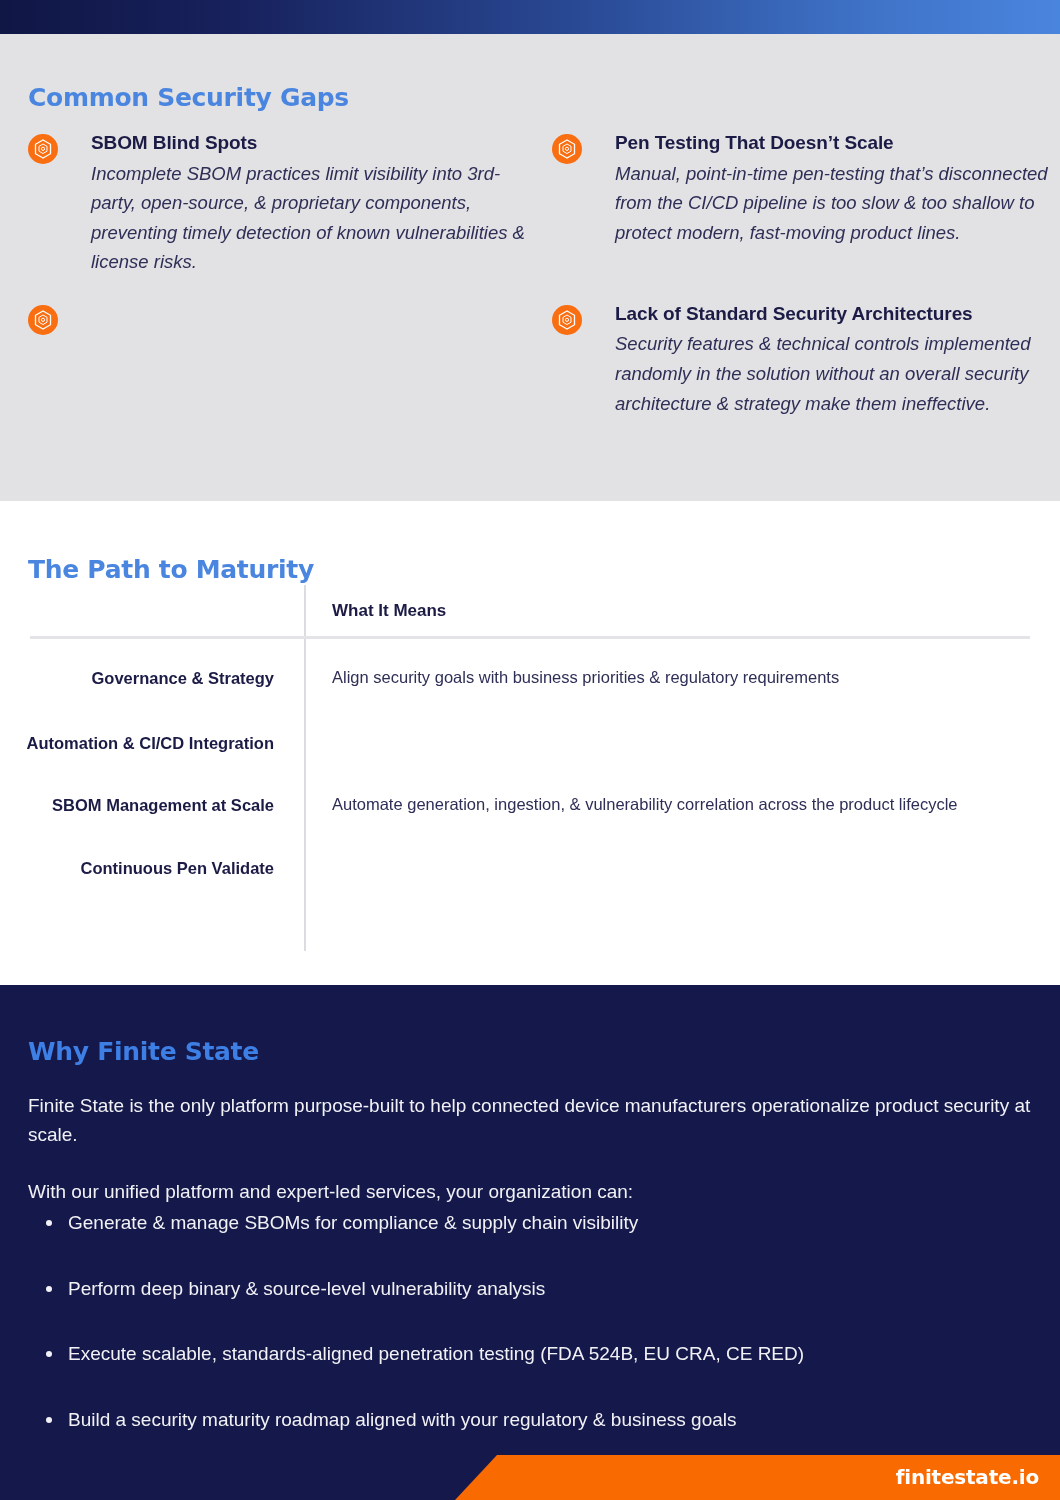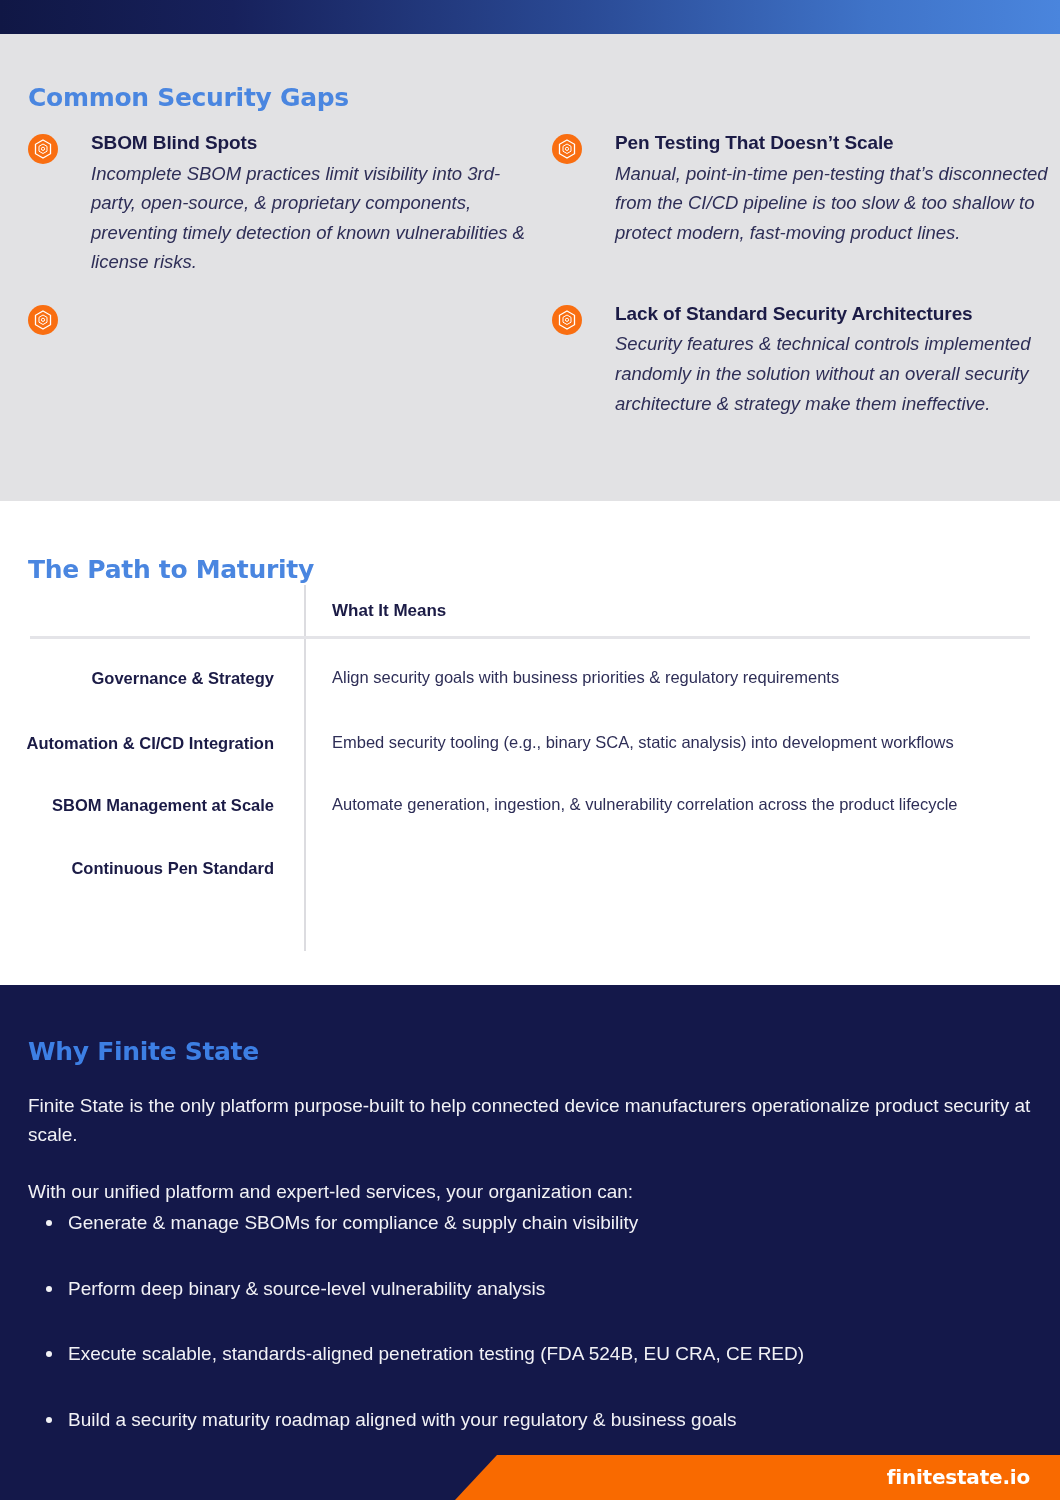--- a/index.html
+++ b/index.html
@@ -232,21 +232,21 @@
   .footer-orange {
     position: absolute;
     left: 0; top: 0;
     width: 1060px;
     height: 45px;
     background: #f96a00;
     clip-path: polygon(497px 0, 1060px 0, 1060px 45px, 455px 45px);
   }
   .footer-url {
     position: absolute;
-    right: 30px;
+    right: 21px;
     top: 10px;
     color: #ffffff;
     font-family: "DejaVu Sans", "Liberation Sans", sans-serif;
     font-weight: bold;
     font-size: 20px;
     letter-spacing: -0.2px;
   }
 </style>
 </head>
 <body>
@@ -327,30 +327,29 @@
         <div class="value">What It Means</div>
       </div>
 
       <div class="mat-row mat-body-row">
         <div class="label r1">Governance &amp; Strategy</div>
         <div class="value r1">Align security goals with business priorities &amp; regulatory requirements</div>
       </div>
 
       <div class="mat-row mat-body-row">
         <div class="label r2">Automation &amp; CI/CD Integration</div>
-        <div class="value r2">Embed security tooling (e.g., binary SCA, static analysis) into development workflows</div>
       </div>
 
       <div class="mat-row mat-body-row">
         <div class="label r3">SBOM Management at Scale</div>
         <div class="value r3">Automate generation, ingestion, &amp; vulnerability correlation across the product lifecycle</div>
       </div>
 
       <div class="mat-row mat-body-row">
-        <div class="label r4">Continuous Pen Standard</div>
+        <div class="label r4">Continuous Pen Validate</div>
       </div>
     </div>
   </section>
 
   <section class="why-section">
     <h2 class="section-title why-title">Why Finite State</h2>
 
     <p class="why-para why-p1">Finite State is the only platform purpose-built to help connected device manufacturers operationalize product security at scale.</p>
     <p class="why-para why-p2">With our unified platform and expert-led services, your organization can:</p>
 

